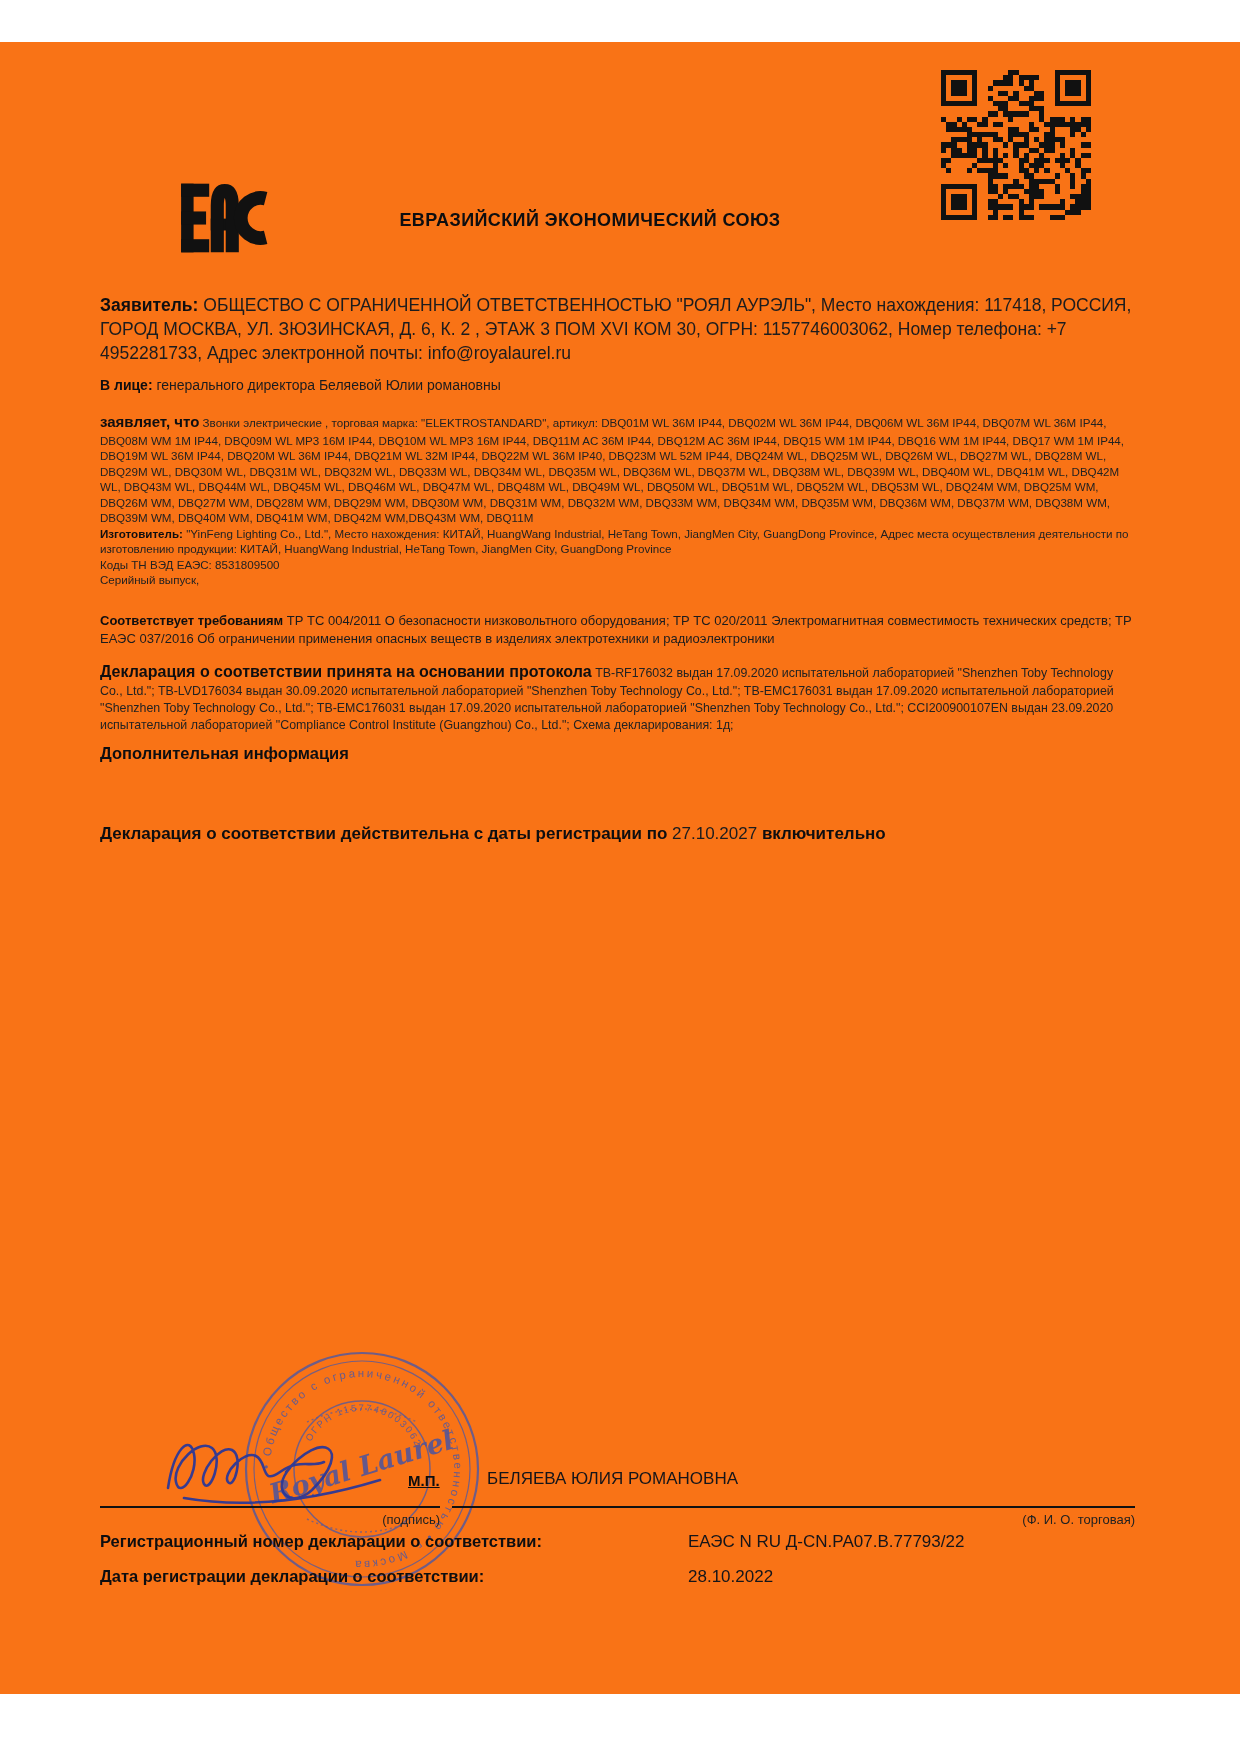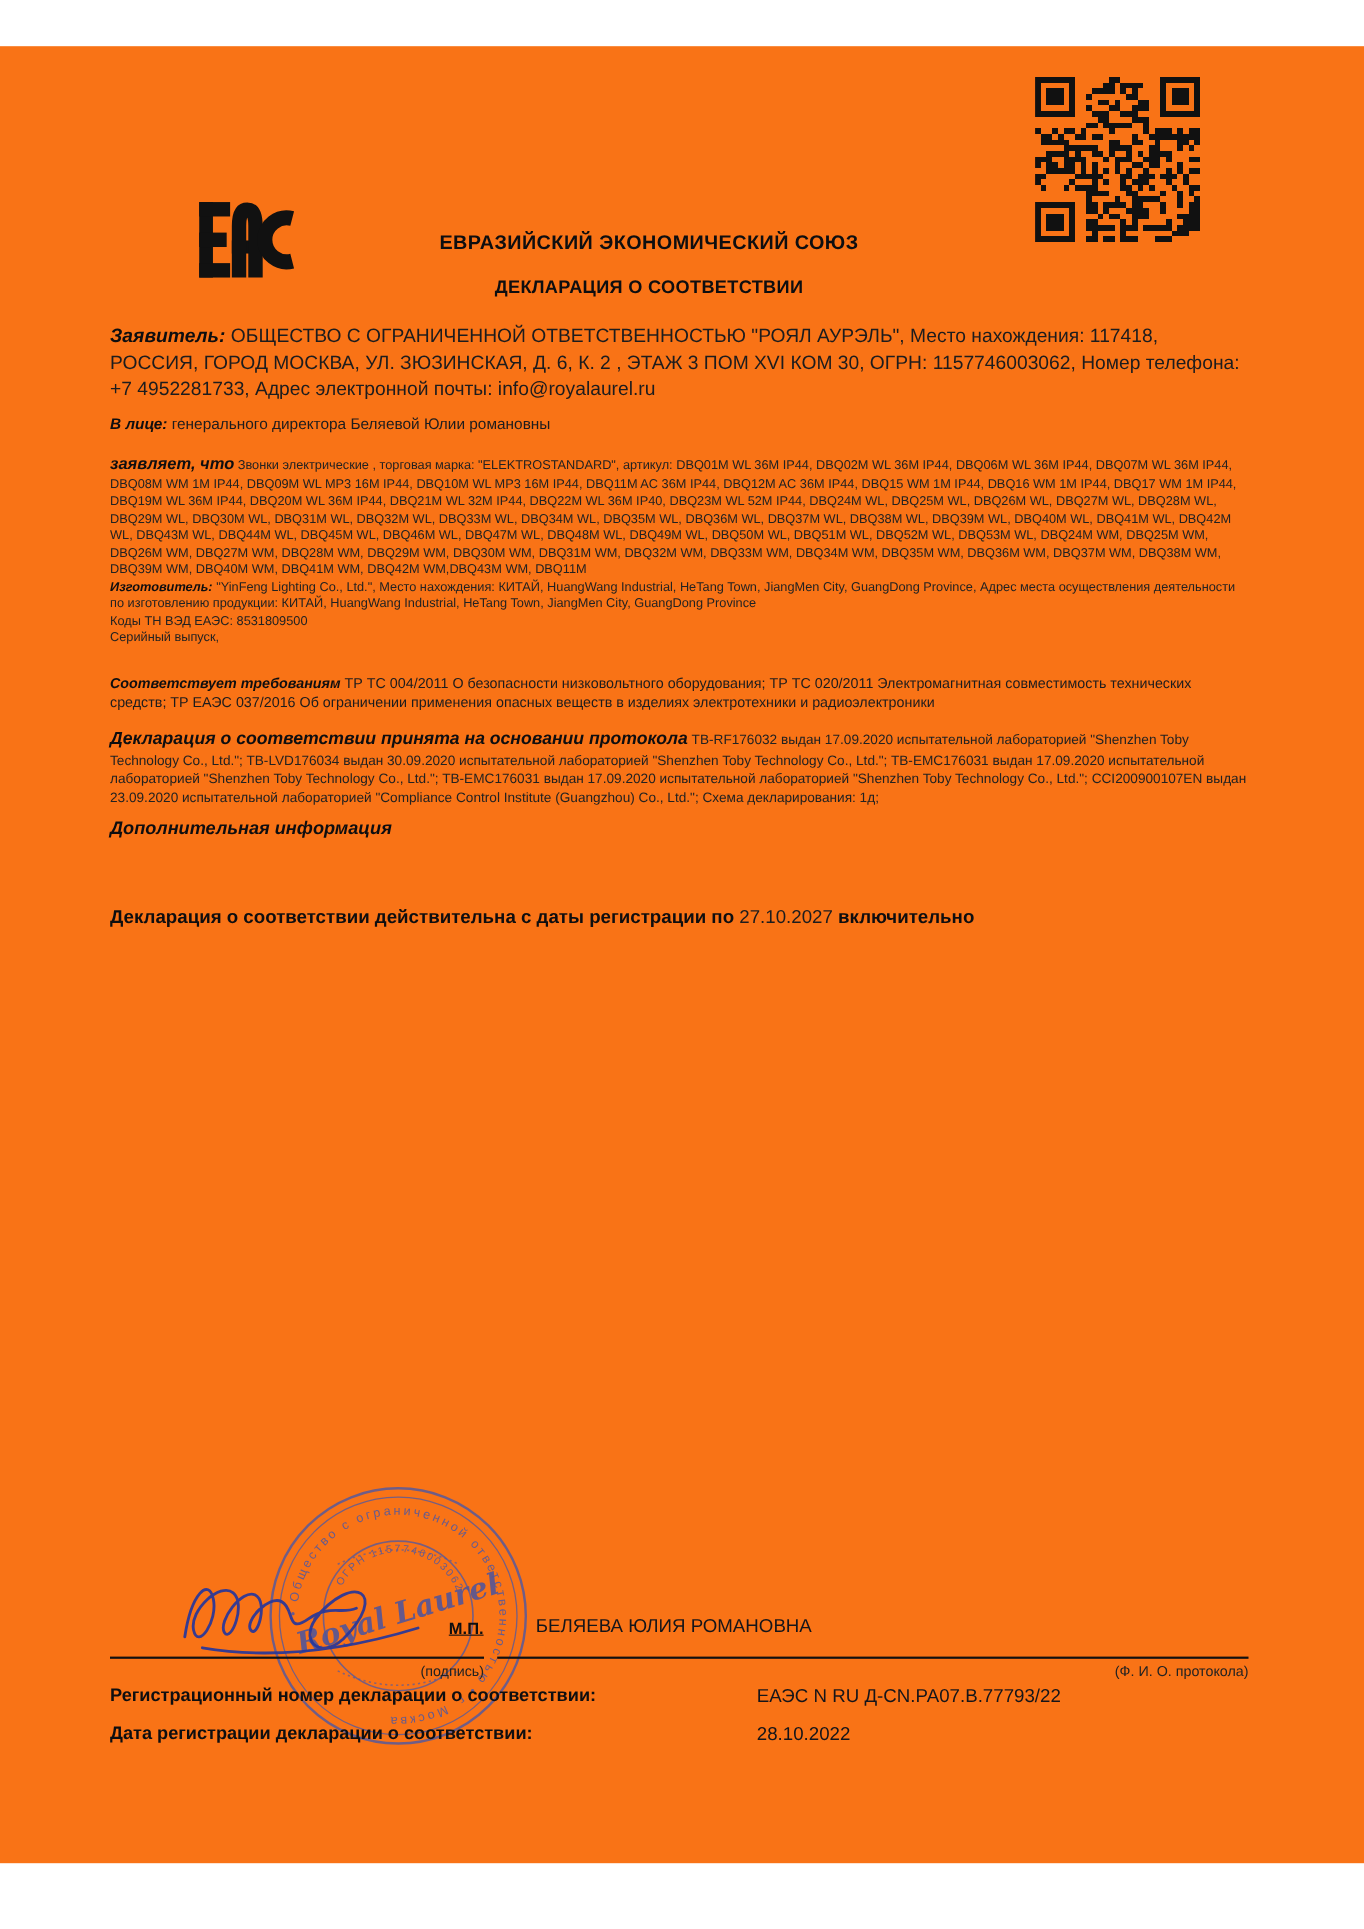--- a/index.html
+++ b/index.html
@@ -1,18 +1,18 @@
 <!DOCTYPE html>
 <html><head>
 <meta charset="utf-8">
 <style>
   html,body{margin:0;padding:0;background:#ffffff;}
   .page{position:relative;width:1240px;height:1652px;background:#f97316;overflow:hidden;
         font-family:"Liberation Sans",sans-serif;color:#1c1c1e;margin-top:42px;}
-  .b{font-weight:bold;color:#0e0e10;font-style:italic;}
+  .b{font-weight:bold;color:#0e0e10;}
   
   .eac-logo{position:absolute;left:178px;top:136px;width:92px;height:80px;}
   .qr{position:absolute;left:941px;top:28px;width:150px;height:150px;}
   .titles{position:absolute;left:140px;right:200px;top:168px;text-align:center;}
   .union-title{font-size:18px;font-weight:bold;letter-spacing:.4px;color:#0e0e10;}
   .doc-title{font-size:16.5px;font-weight:bold;letter-spacing:.3px;margin-top:21px;color:#0e0e10;}
   
   .content{position:absolute;left:100px;right:104px;top:252px;}
   .p-lg{font-size:17.5px;line-height:1.36;margin:0 0 11px 0;}
   .p-lg .b{font-size:17.5px;}
@@ -62,21 +62,20 @@
   </div>
 
   <div class="qr">
     <svg id="qr-svg" width="150" height="150" style="shape-rendering:crispEdges" viewBox="0 0 145 145">
       <path id="qr-path" fill="#111" fill-rule="evenodd" d="M65 0h5v5h-5zM70 0h5v5h-5zM60 5h5v5h-5zM65 5h5v5h-5zM75 5h5v5h-5zM80 5h5v5h-5zM85 5h5v5h-5zM90 5h5v5h-5zM50 10h5v5h-5zM55 10h5v5h-5zM60 10h5v5h-5zM65 10h5v5h-5zM75 10h5v5h-5zM85 10h5v5h-5zM45 15h5v5h-5zM80 15h5v5h-5zM85 15h5v5h-5zM55 20h5v5h-5zM60 20h5v5h-5zM70 20h5v5h-5zM90 20h5v5h-5zM95 20h5v5h-5zM45 25h5v5h-5zM65 25h5v5h-5zM70 25h5v5h-5zM85 25h5v5h-5zM90 25h5v5h-5zM95 25h5v5h-5zM50 30h5v5h-5zM55 30h5v5h-5zM60 30h5v5h-5zM75 30h5v5h-5zM80 30h5v5h-5zM85 30h5v5h-5zM55 35h5v5h-5zM60 35h5v5h-5zM85 35h5v5h-5zM90 35h5v5h-5zM95 35h5v5h-5zM45 40h5v5h-5zM50 40h5v5h-5zM60 40h5v5h-5zM65 40h5v5h-5zM70 40h5v5h-5zM75 40h5v5h-5zM80 40h5v5h-5zM95 40h5v5h-5zM0 45h5v5h-5zM15 45h5v5h-5zM25 45h5v5h-5zM30 45h5v5h-5zM40 45h5v5h-5zM65 45h5v5h-5zM95 45h5v5h-5zM105 45h5v5h-5zM110 45h5v5h-5zM115 45h5v5h-5zM125 45h5v5h-5zM135 45h5v5h-5zM140 45h5v5h-5zM5 50h5v5h-5zM10 50h5v5h-5zM20 50h5v5h-5zM35 50h5v5h-5zM40 50h5v5h-5zM50 50h5v5h-5zM55 50h5v5h-5zM85 50h5v5h-5zM100 50h5v5h-5zM105 50h5v5h-5zM110 50h5v5h-5zM115 50h5v5h-5zM120 50h5v5h-5zM125 50h5v5h-5zM130 50h5v5h-5zM135 50h5v5h-5zM140 50h5v5h-5zM5 55h5v5h-5zM10 55h5v5h-5zM15 55h5v5h-5zM20 55h5v5h-5zM25 55h5v5h-5zM65 55h5v5h-5zM70 55h5v5h-5zM85 55h5v5h-5zM90 55h5v5h-5zM105 55h5v5h-5zM125 55h5v5h-5zM130 55h5v5h-5zM140 55h5v5h-5zM25 60h5v5h-5zM30 60h5v5h-5zM35 60h5v5h-5zM40 60h5v5h-5zM45 60h5v5h-5zM50 60h5v5h-5zM65 60h5v5h-5zM70 60h5v5h-5zM75 60h5v5h-5zM80 60h5v5h-5zM100 60h5v5h-5zM105 60h5v5h-5zM125 60h5v5h-5zM135 60h5v5h-5zM10 65h5v5h-5zM15 65h5v5h-5zM20 65h5v5h-5zM25 65h5v5h-5zM35 65h5v5h-5zM50 65h5v5h-5zM55 65h5v5h-5zM65 65h5v5h-5zM80 65h5v5h-5zM90 65h5v5h-5zM100 65h5v5h-5zM105 65h5v5h-5zM110 65h5v5h-5zM115 65h5v5h-5zM0 70h5v5h-5zM5 70h5v5h-5zM10 70h5v5h-5zM25 70h5v5h-5zM30 70h5v5h-5zM35 70h5v5h-5zM40 70h5v5h-5zM60 70h5v5h-5zM70 70h5v5h-5zM75 70h5v5h-5zM80 70h5v5h-5zM95 70h5v5h-5zM100 70h5v5h-5zM105 70h5v5h-5zM115 70h5v5h-5zM135 70h5v5h-5zM140 70h5v5h-5zM0 75h5v5h-5zM10 75h5v5h-5zM15 75h5v5h-5zM25 75h5v5h-5zM30 75h5v5h-5zM40 75h5v5h-5zM50 75h5v5h-5zM70 75h5v5h-5zM85 75h5v5h-5zM90 75h5v5h-5zM100 75h5v5h-5zM105 75h5v5h-5zM125 75h5v5h-5zM10 80h5v5h-5zM15 80h5v5h-5zM20 80h5v5h-5zM25 80h5v5h-5zM30 80h5v5h-5zM40 80h5v5h-5zM50 80h5v5h-5zM60 80h5v5h-5zM70 80h5v5h-5zM80 80h5v5h-5zM95 80h5v5h-5zM115 80h5v5h-5zM125 80h5v5h-5zM135 80h5v5h-5zM140 80h5v5h-5zM0 85h5v5h-5zM5 85h5v5h-5zM35 85h5v5h-5zM40 85h5v5h-5zM45 85h5v5h-5zM50 85h5v5h-5zM55 85h5v5h-5zM75 85h5v5h-5zM80 85h5v5h-5zM90 85h5v5h-5zM95 85h5v5h-5zM100 85h5v5h-5zM110 85h5v5h-5zM115 85h5v5h-5zM120 85h5v5h-5zM130 85h5v5h-5zM0 90h5v5h-5zM30 90h5v5h-5zM50 90h5v5h-5zM60 90h5v5h-5zM75 90h5v5h-5zM85 90h5v5h-5zM90 90h5v5h-5zM95 90h5v5h-5zM115 90h5v5h-5zM130 90h5v5h-5zM5 95h5v5h-5zM25 95h5v5h-5zM35 95h5v5h-5zM40 95h5v5h-5zM45 95h5v5h-5zM50 95h5v5h-5zM75 95h5v5h-5zM80 95h5v5h-5zM90 95h5v5h-5zM100 95h5v5h-5zM120 95h5v5h-5zM135 95h5v5h-5zM140 95h5v5h-5zM45 100h5v5h-5zM50 100h5v5h-5zM55 100h5v5h-5zM60 100h5v5h-5zM80 100h5v5h-5zM85 100h5v5h-5zM110 100h5v5h-5zM125 100h5v5h-5zM135 100h5v5h-5zM45 105h5v5h-5zM70 105h5v5h-5zM85 105h5v5h-5zM90 105h5v5h-5zM95 105h5v5h-5zM100 105h5v5h-5zM105 105h5v5h-5zM125 105h5v5h-5zM140 105h5v5h-5zM45 110h5v5h-5zM50 110h5v5h-5zM60 110h5v5h-5zM65 110h5v5h-5zM70 110h5v5h-5zM75 110h5v5h-5zM85 110h5v5h-5zM90 110h5v5h-5zM110 110h5v5h-5zM125 110h5v5h-5zM135 110h5v5h-5zM140 110h5v5h-5zM45 115h5v5h-5zM50 115h5v5h-5zM60 115h5v5h-5zM80 115h5v5h-5zM85 115h5v5h-5zM90 115h5v5h-5zM95 115h5v5h-5zM110 115h5v5h-5zM135 115h5v5h-5zM140 115h5v5h-5zM55 120h5v5h-5zM65 120h5v5h-5zM70 120h5v5h-5zM85 120h5v5h-5zM90 120h5v5h-5zM95 120h5v5h-5zM125 120h5v5h-5zM130 120h5v5h-5zM135 120h5v5h-5zM140 120h5v5h-5zM45 125h5v5h-5zM50 125h5v5h-5zM75 125h5v5h-5zM85 125h5v5h-5zM115 125h5v5h-5zM130 125h5v5h-5zM135 125h5v5h-5zM140 125h5v5h-5zM45 130h5v5h-5zM50 130h5v5h-5zM55 130h5v5h-5zM60 130h5v5h-5zM65 130h5v5h-5zM75 130h5v5h-5zM80 130h5v5h-5zM85 130h5v5h-5zM95 130h5v5h-5zM100 130h5v5h-5zM105 130h5v5h-5zM110 130h5v5h-5zM115 130h5v5h-5zM125 130h5v5h-5zM130 130h5v5h-5zM135 130h5v5h-5zM140 130h5v5h-5zM50 135h5v5h-5zM75 135h5v5h-5zM120 135h5v5h-5zM125 135h5v5h-5zM130 135h5v5h-5zM45 140h5v5h-5zM50 140h5v5h-5zM60 140h5v5h-5zM65 140h5v5h-5zM75 140h5v5h-5zM80 140h5v5h-5zM85 140h5v5h-5zM105 140h5v5h-5zM110 140h5v5h-5zM115 140h5v5h-5zM0 0h35v35h-35zM5 5h25v25h-25zM10 10h15v15h-15zM110 0h35v35h-35zM115 5h25v25h-25zM120 10h15v15h-15zM0 110h35v35h-35zM5 115h25v25h-25zM10 120h15v15h-15z"></path>
     </svg>
   </div>
 
   <div class="titles">
     <div class="union-title">ЕВРАЗИЙСКИЙ ЭКОНОМИЧЕСКИЙ СОЮЗ</div>
-    <div class="doc-title">ДЕКЛАРАЦИЯ О СООТВЕТСТВИИ</div>
   </div>
 
   <div class="content">
 
     <p class="p-lg">
       <span class="b">Заявитель:</span>
       <span>ОБЩЕСТВО С ОГРАНИЧЕННОЙ ОТВЕТСТВЕННОСТЬЮ "РОЯЛ АУРЭЛЬ", Место нахождения: 117418, РОССИЯ, ГОРОД МОСКВА, УЛ. ЗЮЗИНСКАЯ, Д. 6, К. 2 , ЭТАЖ 3 ПОМ XVI КОМ 30, ОГРН: 1157746003062, Номер телефона: +7 4952281733, Адрес электронной почты: info@royalaurel.ru</span>
     </p>
 
     <p class="p-rep">
@@ -144,20 +143,20 @@
       </g>
     </svg>
   </div>
 
   <div class="mp">М.П.</div>
   <div class="fio">БЕЛЯЕВА ЮЛИЯ РОМАНОВНА</div>
 
   <div class="line line-left"></div>
   <div class="line line-right"></div>
   <div class="caption cap-left">(подпись)</div>
-  <div class="caption cap-right">(Ф. И. О. протокола)</div>
+  <div class="caption cap-right">(Ф. И. О. торговая)</div>
 
   <div class="reg-row-label r1">Регистрационный номер декларации о соответствии:</div>
   <div class="reg-row-value r1">ЕАЭС N RU Д-CN.РА07.В.77793/22</div>
   <div class="reg-row-label r2">Дата регистрации декларации о соответствии:</div>
   <div class="reg-row-value r2">28.10.2022</div>
 
 </div>
 
 </body></html>

